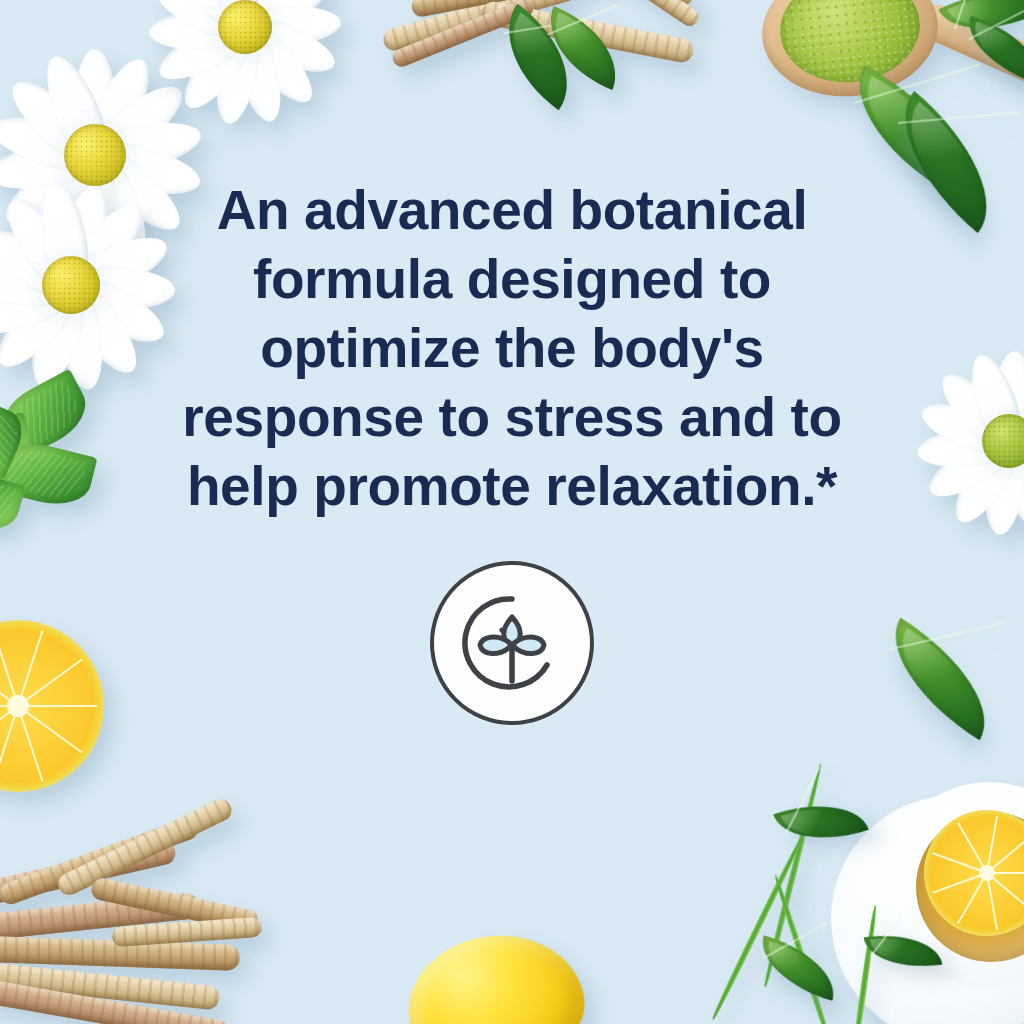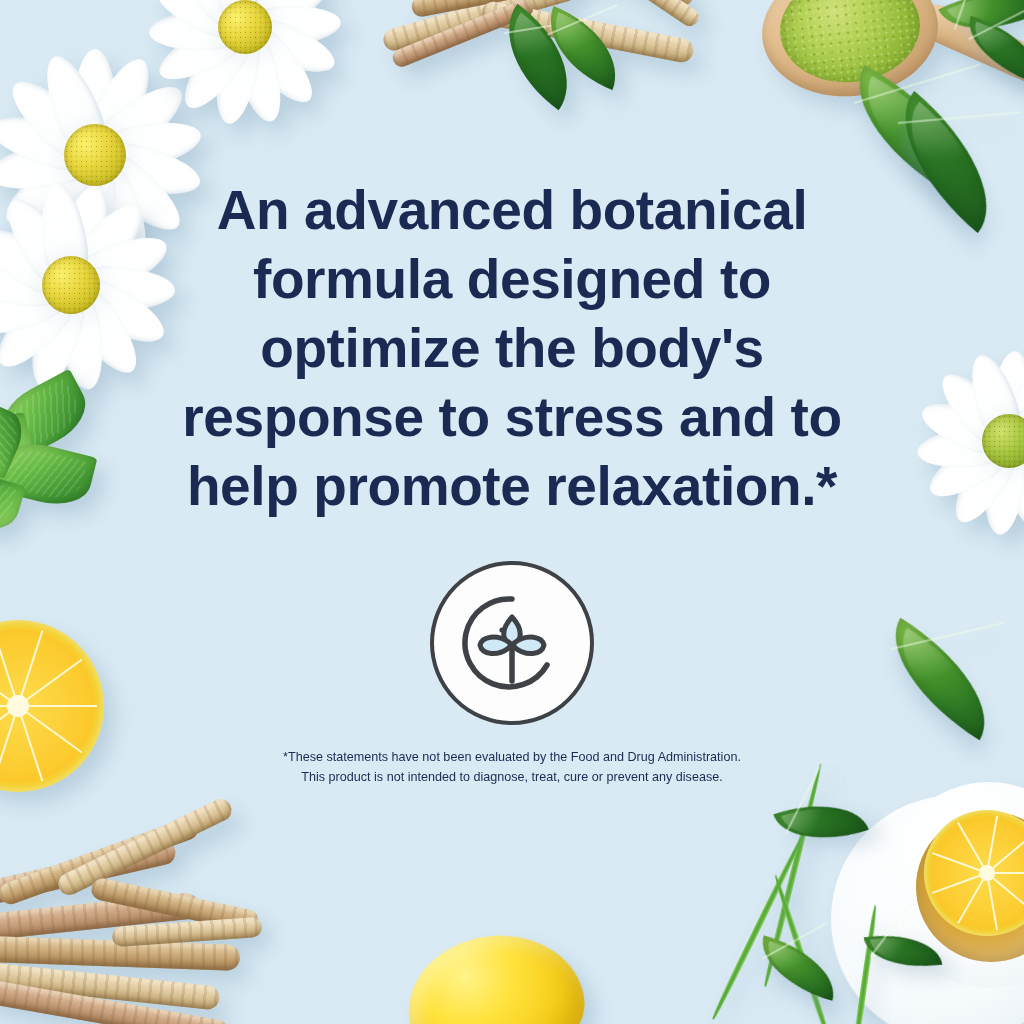--- a/index.html
+++ b/index.html
@@ -427,18 +427,14 @@
 
             <path d="M62 60 C76 50 90 54 92 62 C90 72 74 74 62 64 Z" fill="#cfe9f6" stroke="#3e4246" stroke-width="5" stroke-linejoin="round"></path>
 
             <circle cx="50" cy="47" r="2.6" fill="#3e4246"></circle>
           </svg>
         </div>
       </div>
 
     </div>
 
-    <div class="disclaimer">
-      <div>*These statements have not been evaluated by the Food and Drug Administration.</div>
-      <div>This product is not intended to diagnose, treat, cure or prevent any disease.</div>
-    </div>
   </div>
 </div>
 
 </body></html>

